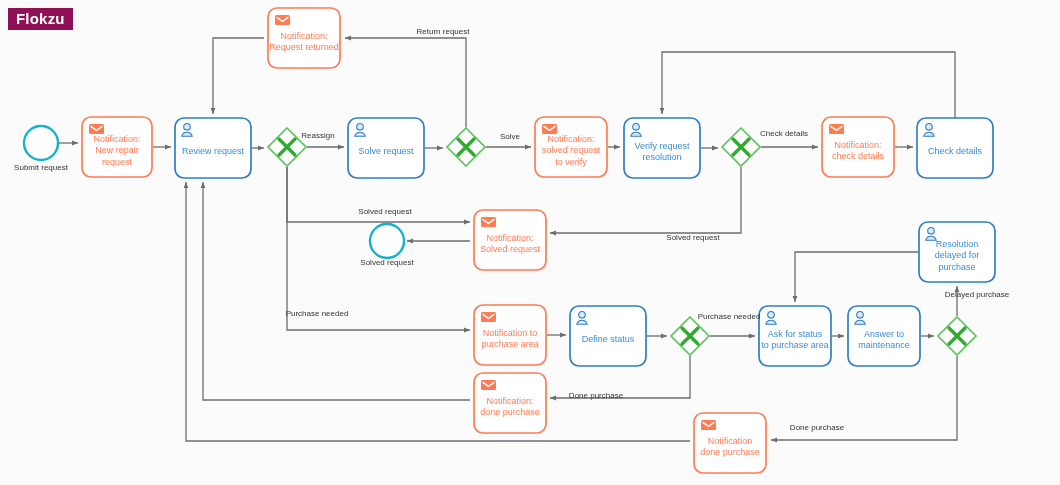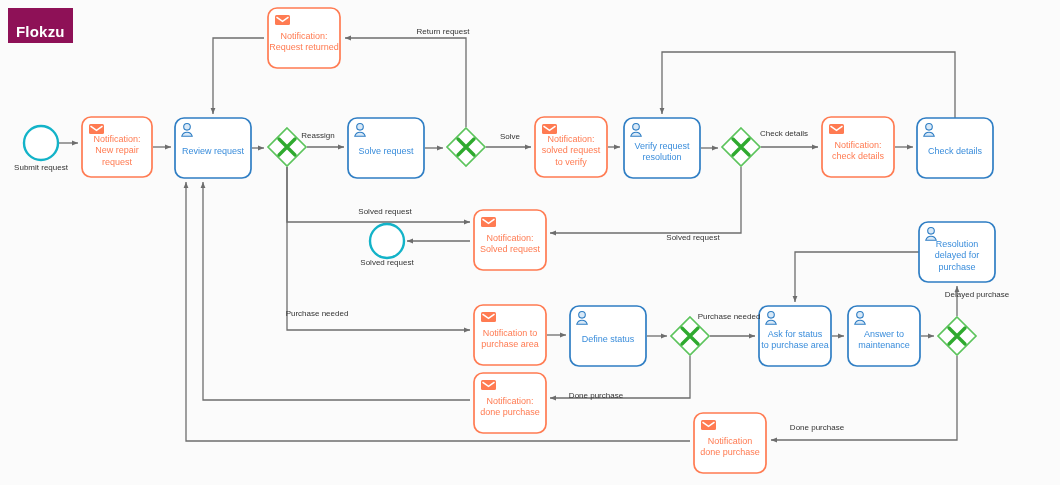--- a/index.html
+++ b/index.html
@@ -1,20 +1,20 @@
 <!DOCTYPE html>
 <html><head>
 <meta charset="utf-8">
 <style>
   html,body{margin:0;padding:0;background:#fafafa;}
   body{width:1060px;height:485px;position:relative;overflow:hidden;
        font-family:"Liberation Sans","DejaVu Sans",sans-serif;}
   #canvas{position:absolute;inset:0;width:1060px;height:485px;background:#fbfbfb;}
   .logo{position:absolute;left:8px;top:8px;background:#8e1157;color:#fff;
-        font-size:15px;font-weight:600;padding:15px 8px 3px 8px;letter-spacing:0.2px;
+        font-size:15px;font-weight:600;padding:2px 8px 3px 8px;letter-spacing:0.2px;
         font-family:"Liberation Sans",sans-serif;}
   svg{display:block;}
   .node-label{font-size:9px;font-family:"Liberation Sans",sans-serif;
               text-anchor:middle;dominant-baseline:middle;}
   .edge-label{font-size:8px;fill:#333;font-family:"Liberation Sans",sans-serif;
               text-anchor:middle;}
   .ev-label{font-size:8px;fill:#333;font-family:"Liberation Sans",sans-serif;
             text-anchor:middle;}
   .flow{fill:none;stroke:#6d6d6d;stroke-width:1.3;}
 </style>

